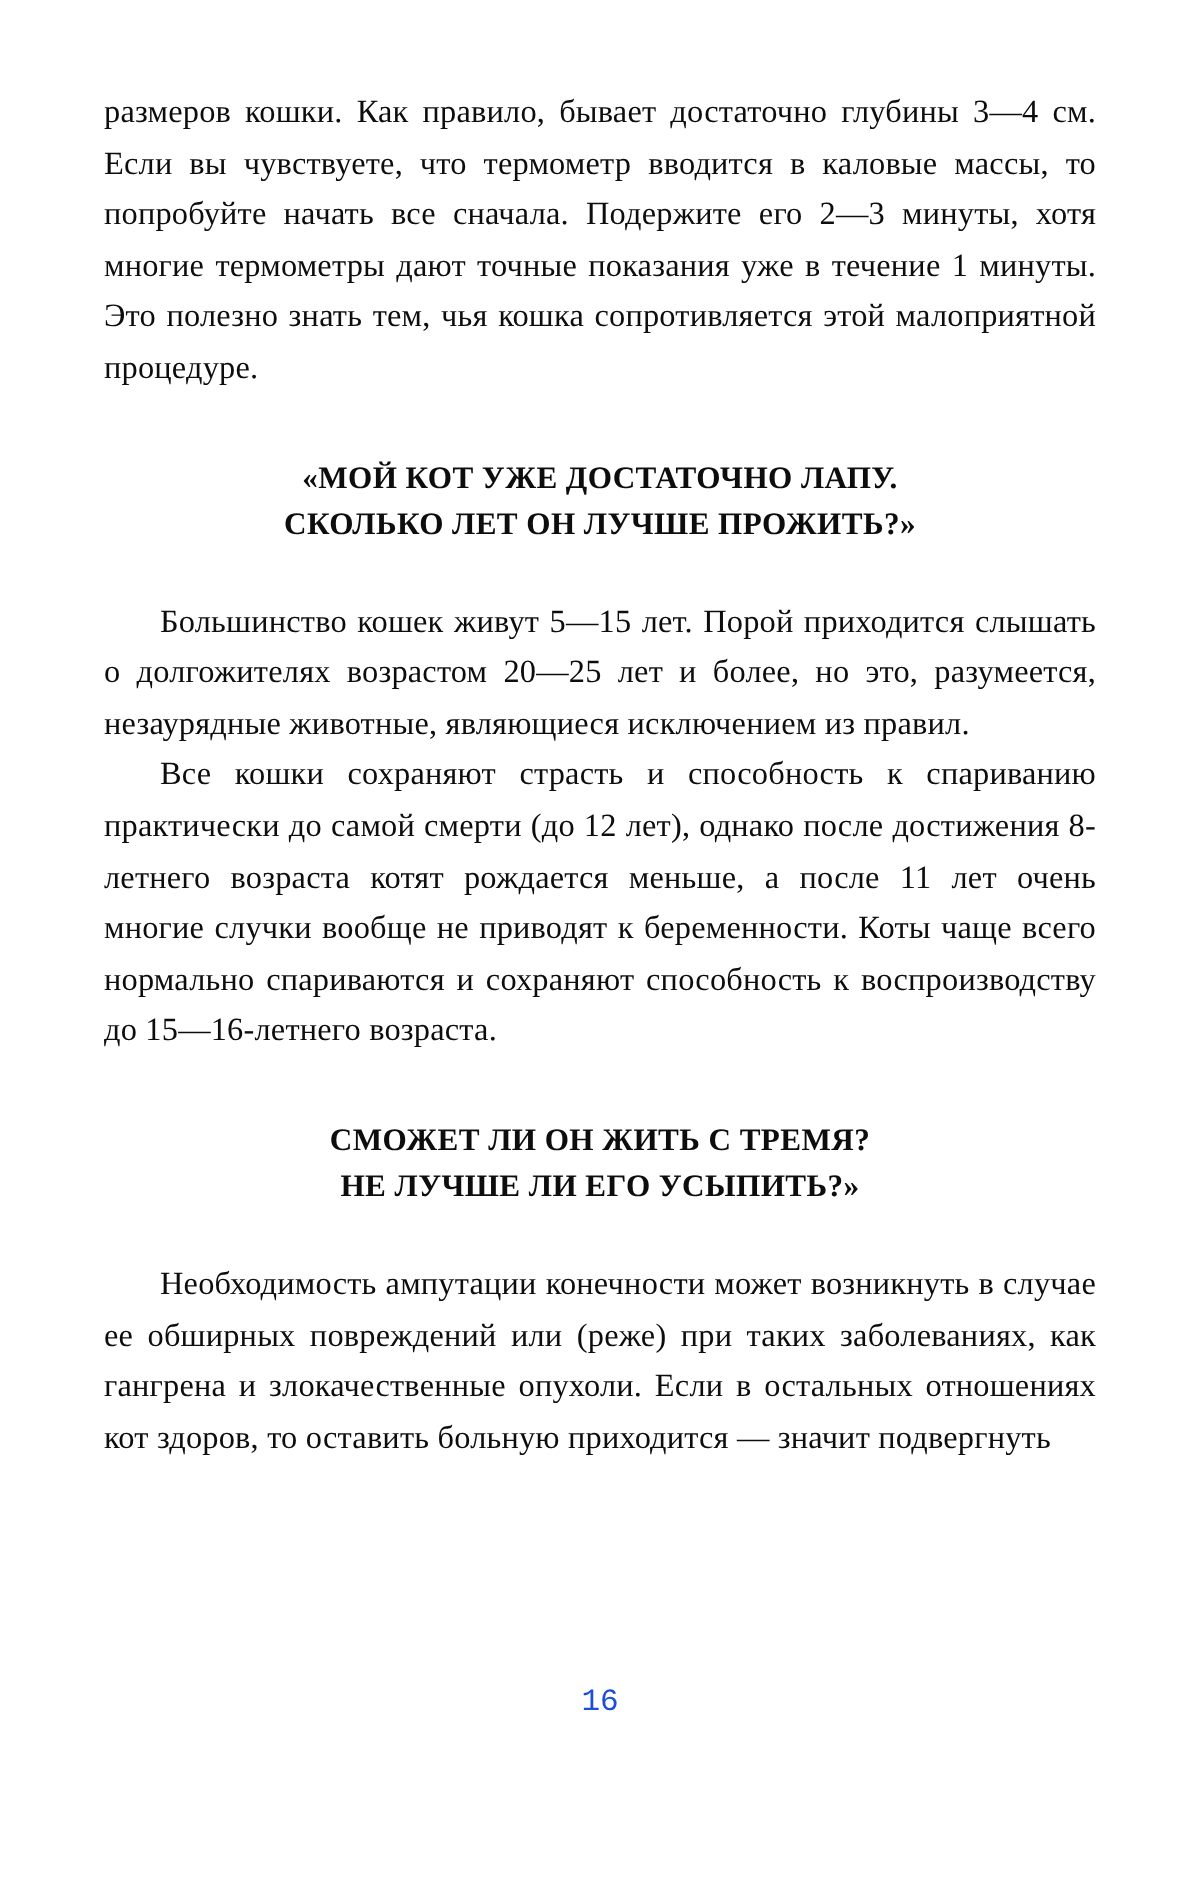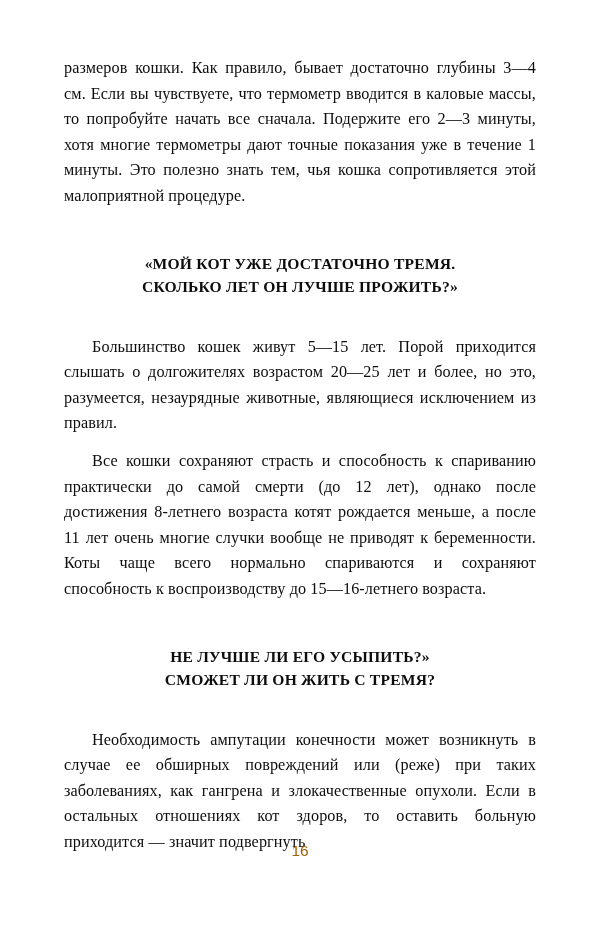--- a/index.html
+++ b/index.html
@@ -17,21 +17,21 @@
     font-family: "Liberation Serif", "DejaVu Serif", serif;
     color: #0d0d0d;
   }
   .content {
     position: absolute;
     left: 52px;
     top: 44px;
     width: 496px;
   }
   p.body {
-    margin: 12px;
+    margin: 0;
     font-size: 16.2px;
     line-height: 25.6px;
     text-align: justify;
     text-justify: inter-word;
     hyphens: manual;
     letter-spacing: 0.1px;
   }
   p.body.indent {
     text-indent: 28px;
   }
@@ -49,51 +49,51 @@
   }
   .gap-before-heading { height: 30px; }
   .gap-after-heading { height: 25px; }
   .page-number {
     position: absolute;
     left: 0;
     right: 0;
     top: 842px;
     text-align: center;
     font-size: 15.5px;
-    font-family: Liberation Sans, sans-serif;
-    color: #a16207;
+    font-family: Liberation Mono, monospace;
+    color: #1d4ed8;
   }
 </style>
 </head>
 <body>
 
 <div class="page">
 
   <div class="content">
 
     <p class="body">размеров кошки. Как правило, бывает достаточно глубины 3—4 см. Если вы чувствуете, что термометр вводится в каловые массы, то попробуйте начать все сначала. Подержите его 2—3 минуты, хотя многие термометры дают точные показания уже в течение 1 минуты. Это полезно знать тем, чья кошка сопротивляется этой малоприятной процедуре.</p>
 
     <div class="gap-before-heading"></div>
 
     <h2 class="heading">
-      <span class="hline">«МОЙ КОТ УЖЕ ДОСТАТОЧНО ТРЕМЯ.</span>
+      <span class="hline">«МОЙ КОТ УЖЕ ДОСТАТОЧНО ЛАПУ.</span>
       <span class="hline">СКОЛЬКО ЛЕТ ОН ЛУЧШЕ ПРОЖИТЬ?»</span>
     </h2>
 
     <div class="gap-after-heading"></div>
 
     <p class="body indent">Большинство кошек живут 5—15 лет. Порой приходится слышать о долгожителях возрастом 20—25 лет и более, но это, разумеется, незаурядные животные, являющиеся исключением из правил.</p>
 
     <p class="body indent">Все кошки сохраняют страсть и способность к спариванию практически до самой смерти (до 12 лет), однако после достижения 8-летнего возраста котят рождается меньше, а после 11 лет очень многие случки вообще не приводят к беременности. Коты чаще всего нормально спариваются и сохраняют способность к воспроизводству до 15—16-летнего возраста.</p>
 
     <div class="gap-before-heading"></div>
 
     <h2 class="heading">
+      <span class="hline">СМОЖЕТ ЛИ ОН ЖИТЬ С ТРЕМЯ?</span>
       <span class="hline">НЕ ЛУЧШЕ ЛИ ЕГО УСЫПИТЬ?»</span>
-      <span class="hline">СМОЖЕТ ЛИ ОН ЖИТЬ С ТРЕМЯ?</span>
     </h2>
 
     <div class="gap-after-heading"></div>
 
     <p class="body indent">Необходимость ампутации конечности может возникнуть в случае ее обширных повреждений или (реже) при таких заболеваниях, как гангрена и злокачественные опухоли. Если в остальных отношениях кот здоров, то оставить больную приходится — значит подвергнуть</p>
 
   </div>
 
   <div class="page-number">16</div>
 

